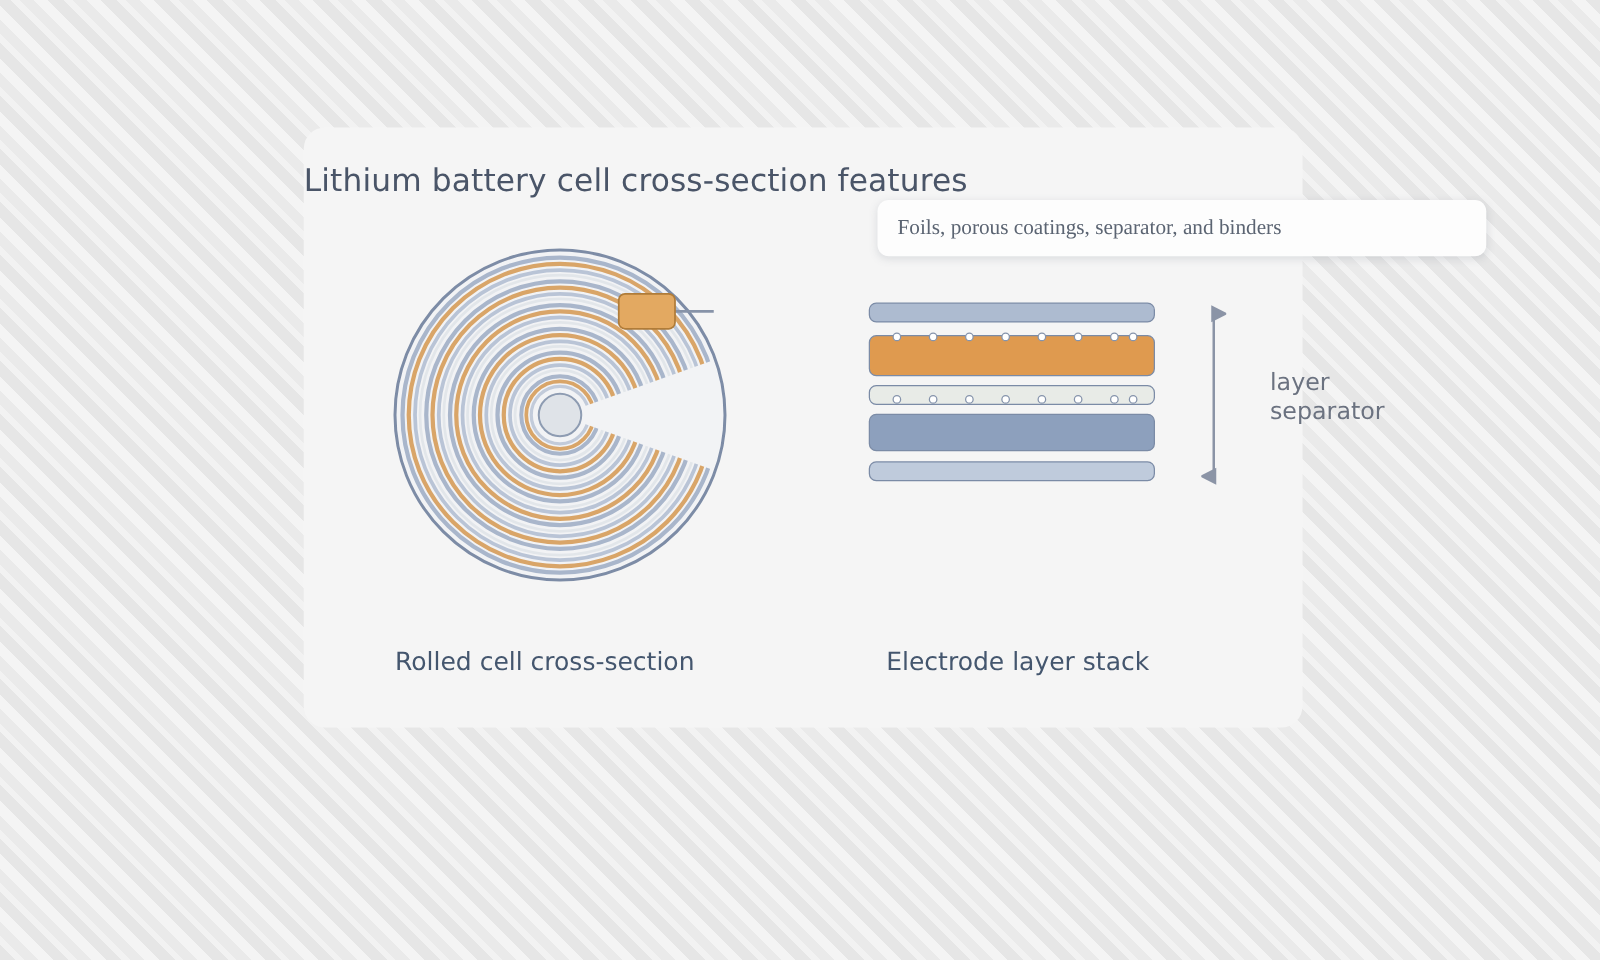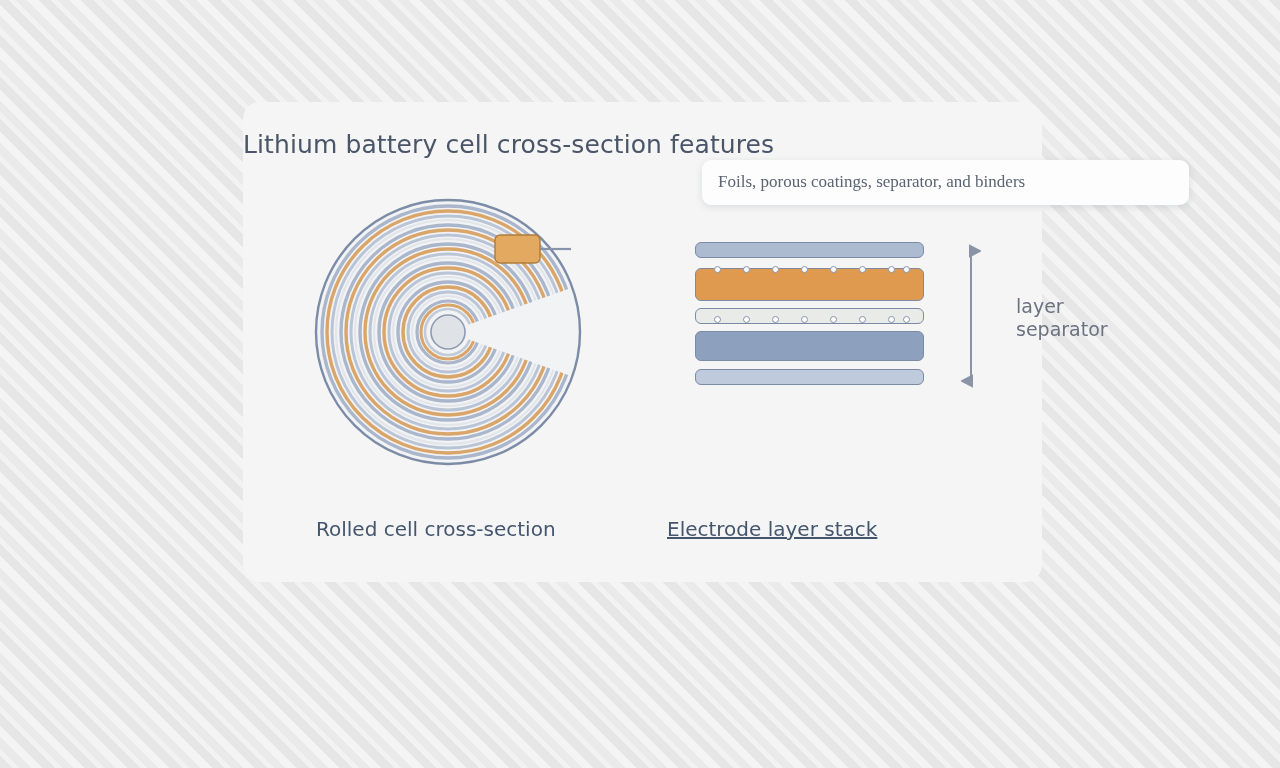--- a/index.html
+++ b/index.html
@@ -45,21 +45,21 @@
   }
 
   
   .caption {
     position: absolute;
     font-size: 20px;
     color: #44566e;
     white-space: nowrap;
   }
   #caption-left  { left: 73px;  top: 415px; text-align: right; }
-  #caption-right { left: 424px; top: 415px; text-decoration: underline; }
+  #caption-right { left: 466px; top: 415px; }
 
   
   #roll-wrap {
     position: absolute;
     left: 60px; top: 80px;
     width: 300px; height: 300px;
   }
   #roll-svg { display: block; }
 
   

